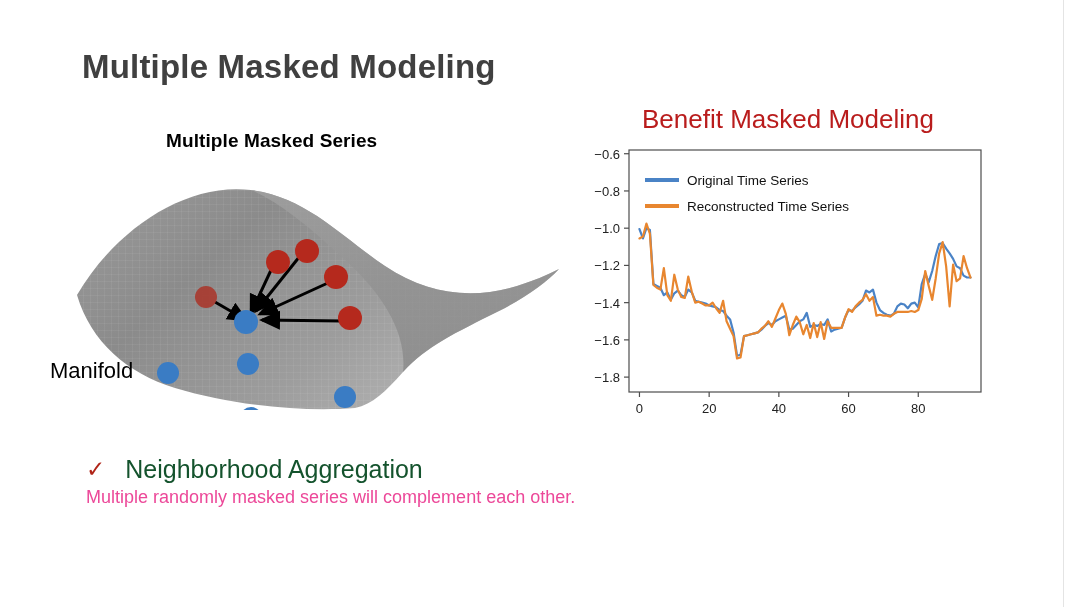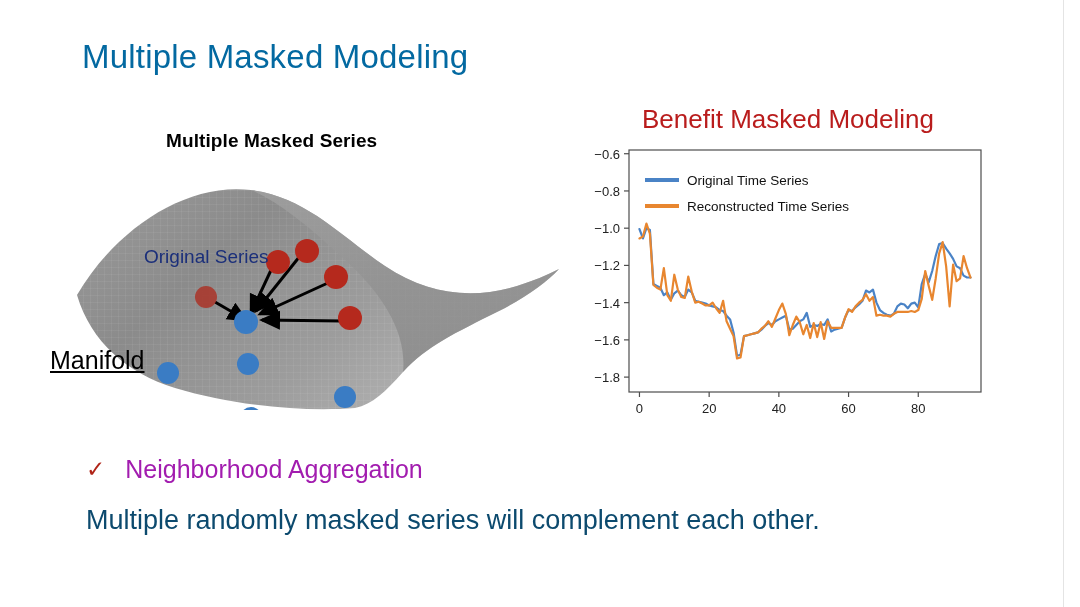--- a/index.html
+++ b/index.html
@@ -21,25 +21,25 @@
   }
   .slide-edge {
     position: absolute;
     top: 0; left: 1063px;
     width: 1px; height: 607px;
     background: #e4e4e4;
   }
   
   #slide-title {
     position: absolute;
-    left: 82px; top: 38px;
+    left: 82px; top: 48px;
     font-size: 33px;
-    font-weight: 400;
+    font-weight: 700;
     letter-spacing: 0.2px;
-    color: #0369a1;
+    color: #404040;
     white-space: nowrap;
   }
   
   #manifold-figure {
     position: absolute;
     left: 55px; top: 120px;
     width: 510px; height: 290px;
   }
   #manifold-svg { display: block; }
   #label-masked-series {
@@ -53,25 +53,24 @@
   }
   #label-original-series {
     position: absolute;
     left: 144px; top: 246px;
     font-size: 19px;
     color: #1b2f7a;
     white-space: nowrap;
   }
   #label-manifold {
     position: absolute;
-    left: 50px; top: 346px;
-    font-size: 25px;
+    left: 50px; top: 358px;
+    font-size: 22px;
     color: #000000;
     white-space: nowrap;
-    text-decoration: underline;
   }
   
   #chart-block {
     position: absolute;
     left: 583px; top: 104px;
     width: 410px; height: 330px;
   }
   #chart-title {
     position: absolute;
     left: 0; top: 0;
@@ -94,28 +93,28 @@
     align-items: center;
     gap: 20px;
   }
   #bullet-check {
     font-size: 23px;
     color: #b02418;
     line-height: 1;
   }
   #bullet-text {
     font-size: 25px;
-    color: #a21caf;
+    color: #14532d;
     white-space: nowrap;
   }
   #body-text {
     position: absolute;
-    left: 86px; top: 505px;
-    font-size: 27px;
-    color: #0c4a6e;
+    left: 86px; top: 487px;
+    font-size: 18px;
+    color: #ec4899;
     white-space: nowrap;
   }
 </style>
 </head>
 <body>
 
 <div id="slide">
 
   <div class="slide-edge"></div>
 
@@ -195,21 +194,20 @@
       <g>
         <circle cx="113" cy="253" r="11" fill="#3a7cc4"></circle>
         <circle cx="193" cy="244" r="11" fill="#3a7cc4"></circle>
         <circle cx="196" cy="298" r="11" fill="#3a7cc4"></circle>
         <circle cx="290" cy="277" r="11" fill="#3a7cc4"></circle>
       </g>
     </svg>
   </div>
 
   <div id="label-masked-series">Multiple Masked Series</div>
-  <div id="label-original-series">Original Series</div>
   <div id="label-manifold">Manifold</div>
 
   <div id="chart-block">
     <div id="chart-title">Benefit Masked Modeling</div>
     <svg id="chart-svg" width="410" height="290" viewBox="0 0 410 290">
         <rect x="46" y="8" width="352" height="242" fill="#ffffff" stroke="#4d4d4d" stroke-width="1.2"></rect>
         <line x1="41" y1="11.723076923076945" x2="46" y2="11.723076923076945" stroke="#4d4d4d" stroke-width="1.2"></line>
         <text x="37" y="16.723076923076945" text-anchor="end" font-size="13" fill="#222" font-family="&quot;Liberation Sans&quot;, sans-serif">−0.6</text>
         <line x1="41" y1="48.95384615384614" x2="46" y2="48.95384615384614" stroke="#4d4d4d" stroke-width="1.2"></line>
         <text x="37" y="53.95384615384614" text-anchor="end" font-size="13" fill="#222" font-family="&quot;Liberation Sans&quot;, sans-serif">−0.8</text>

